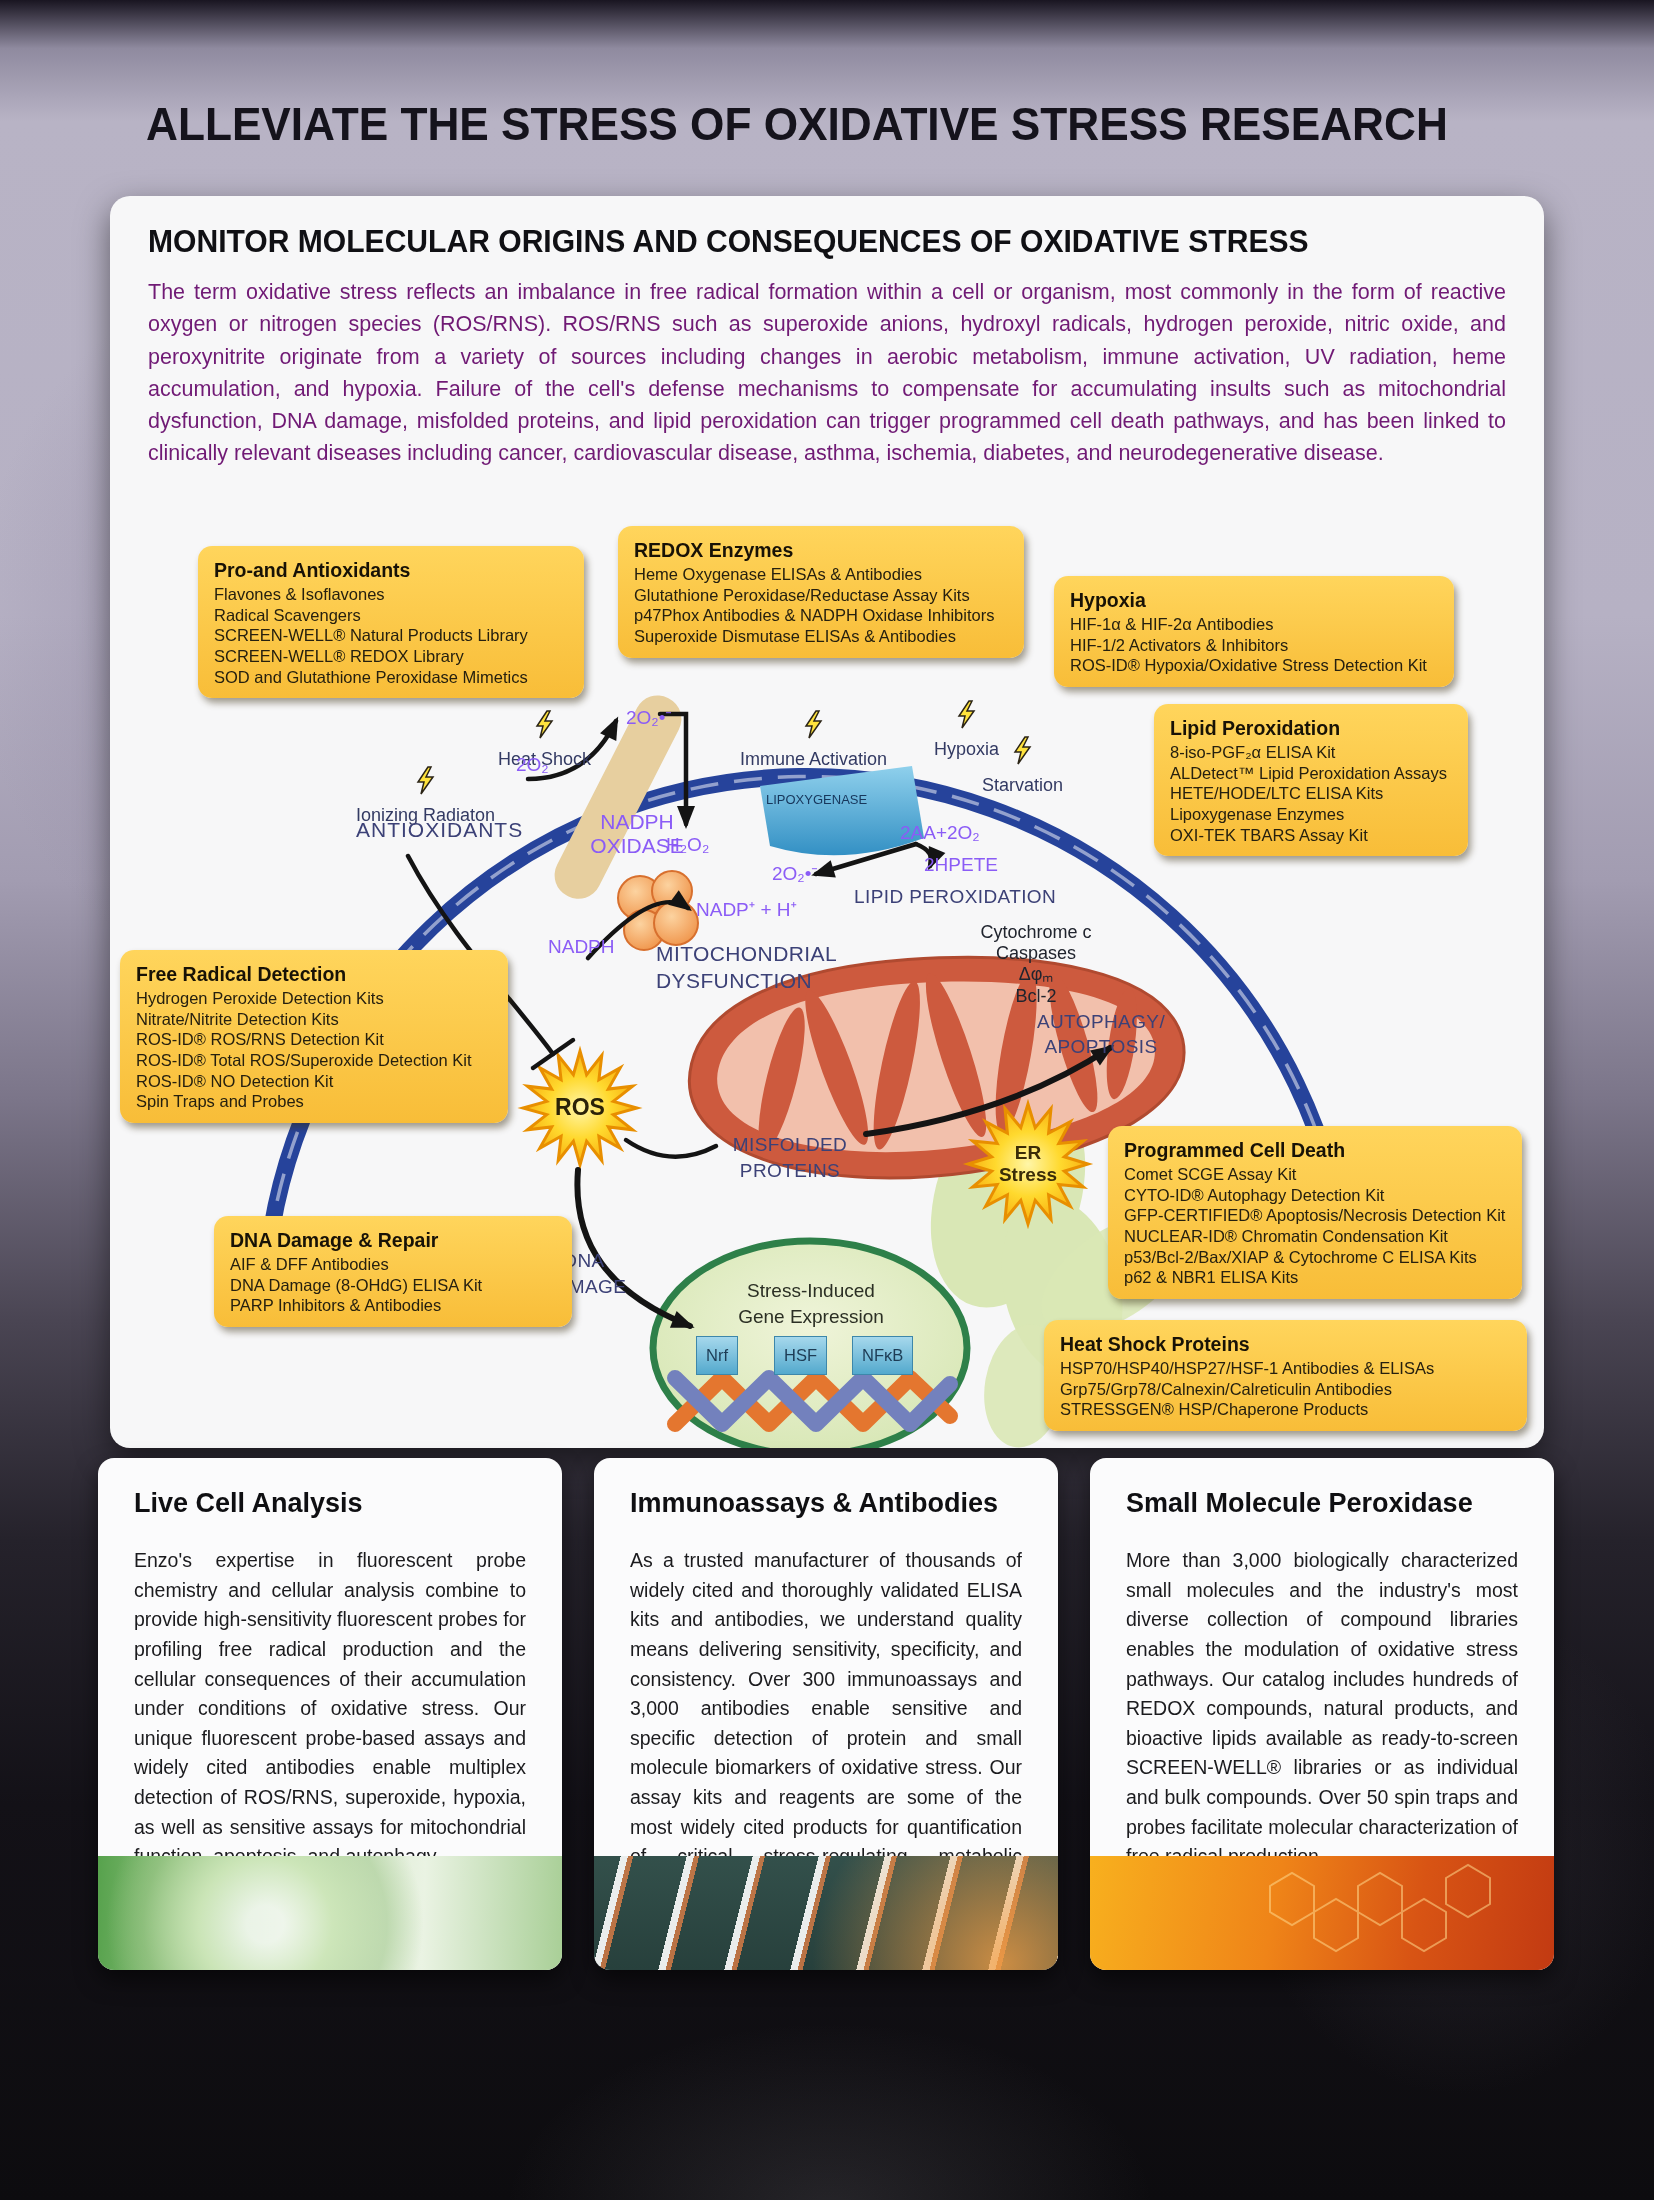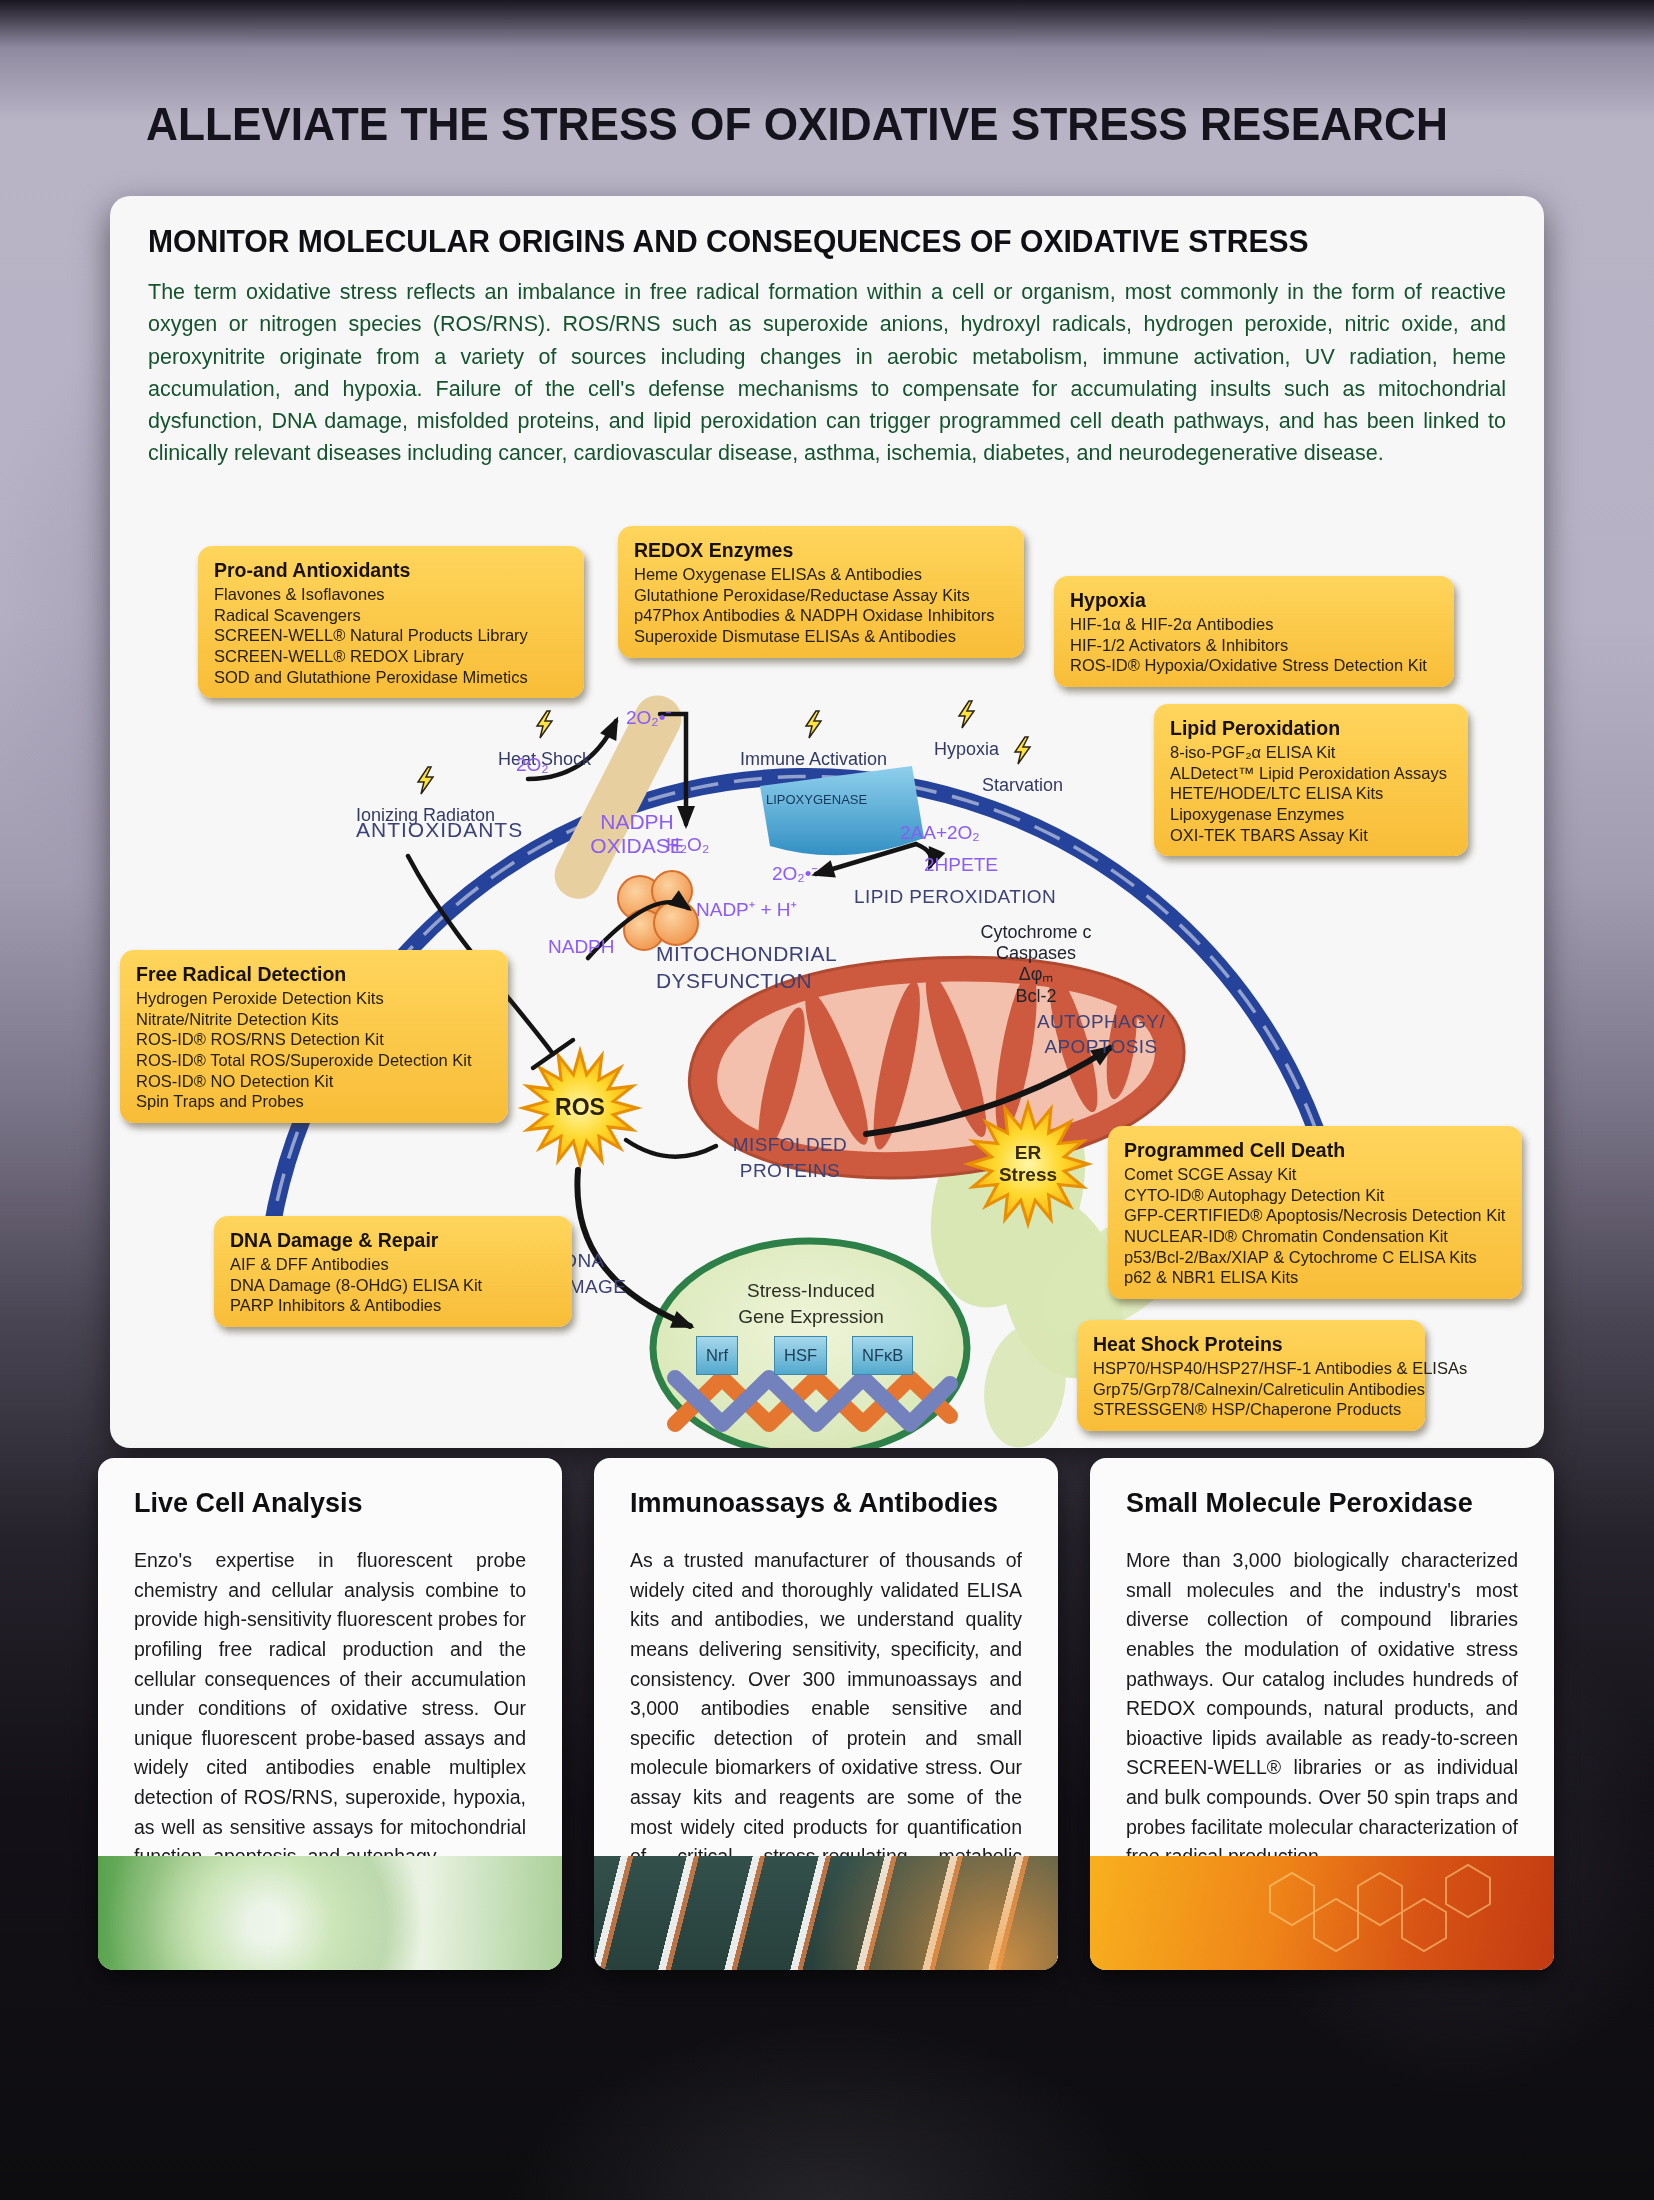--- a/index.html
+++ b/index.html
@@ -13,39 +13,39 @@
   .bb4{left:1150px;top:1500px;width:620px;height:700px;background:radial-gradient(closest-side,rgba(90,86,100,.25),rgba(90,86,100,0) 70%);}
 
   .main-title{position:absolute;left:146px;top:96px;font-size:47px;font-weight:700;color:#15131c;
               transform:scaleX(.94);transform-origin:left;white-space:nowrap;letter-spacing:0;}
 
   .panel{position:absolute;left:110px;top:196px;width:1434px;height:1252px;background:#f7f7f8;
          border-radius:20px;box-shadow:0 12px 32px rgba(0,0,0,.5);overflow:hidden;}
   .panel-head{position:absolute;left:38px;top:28px;font-size:31px;font-weight:700;color:#101014;
               transform:scaleX(.97);transform-origin:left;white-space:nowrap;}
   .panel-intro{position:absolute;left:38px;top:80px;width:1358px;font-size:21.5px;line-height:1.5;
-               color:#14532d;text-align:justify;}
+               color:#701a75;text-align:justify;}
 
   .dsvg{position:absolute;left:0;top:0;z-index:1;}
 
   .callout{position:absolute;z-index:4;background:linear-gradient(180deg,#ffd55c,#f8bd38);
            border-radius:14px;box-shadow:3px 5px 7px rgba(55,45,15,.45);
            padding:13px 16px 11px;box-sizing:border-box;}
   .callout h3{margin:0 0 2px 0;font-size:19.5px;font-weight:700;color:#181206;white-space:nowrap;}
   .callout .ci{font-size:16.5px;line-height:1.25;color:#26200f;white-space:nowrap;}
 
   .co-pro {left:88px;  top:350px; width:386px;}
   .co-redox{left:508px;top:330px; width:406px;}
   .co-hyp {left:944px; top:380px; width:400px;}
   .co-lipid{left:1044px;top:508px;width:314px;}
   .co-mito{left:976px; top:728px; width:370px;}
   .co-frd {left:10px;  top:754px; width:388px;}
   .co-pcd {left:998px; top:930px; width:414px;}
   .co-dna {left:104px; top:1020px;width:358px;}
-  .co-hsp {left:934px; top:1124px;width:348px;margin-left:33px;}
+  .co-hsp {left:934px; top:1124px;width:483px;}
 
   .d{position:absolute;z-index:3;flex-direction:column;}
   .chem{font-size:19px;color:#8b5cf6;white-space:nowrap;}
   .dlab{font-size:19px;color:#3c4177;letter-spacing:.4px;white-space:nowrap;}
   .big{font-size:21px;}
   .ctr{text-align:center;}
   .stress{display:flex;align-items:center;gap:5px;font-size:18px;color:#333a63;white-space:nowrap;}
   .bolt{flex:0 0 auto;display:inline-block;}
 
   .lipo-label{width:150px;font-size:13px;color:#17375c;font-weight:500;}

